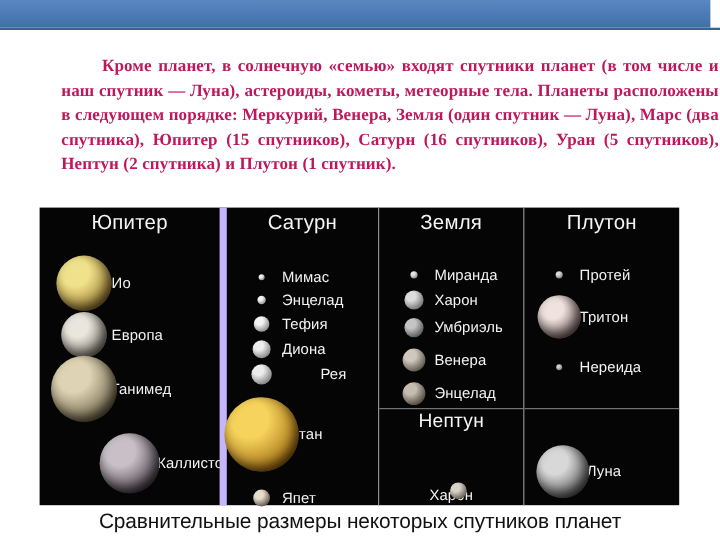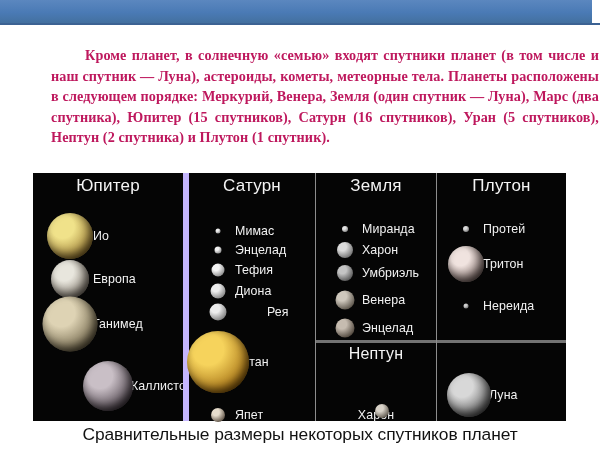--- a/index.html
+++ b/index.html
@@ -69,21 +69,21 @@
     box-sizing: border-box;
     height: 100%;
   }
   .col.jupiter  { width: 150px; }
   .col.saturn   { width: 132px; border-left: 6px solid #c4b5fd; }
   .col.uranus   { width: 121px; border-left: 1px solid #8d8d8d; }
   .col.pluto    { width: 130px; border-left: 1px solid #8d8d8d; }
 
   
   .split-top    { position: relative; height: 167px; }
-  .split-bottom { position: relative; height: 81px; border-top: 3px solid #737373; }
+  .split-bottom { position: relative; height: 81px; border-top: 1px solid #737373; }
 
   .col-title {
     text-align: center;
     color: #f4f4f4;
     font-family: "Liberation Sans", sans-serif;
     font-size: 17px;
     font-weight: 400;
     letter-spacing: 0.2px;
     padding-top: 3px;
     white-space: nowrap;

